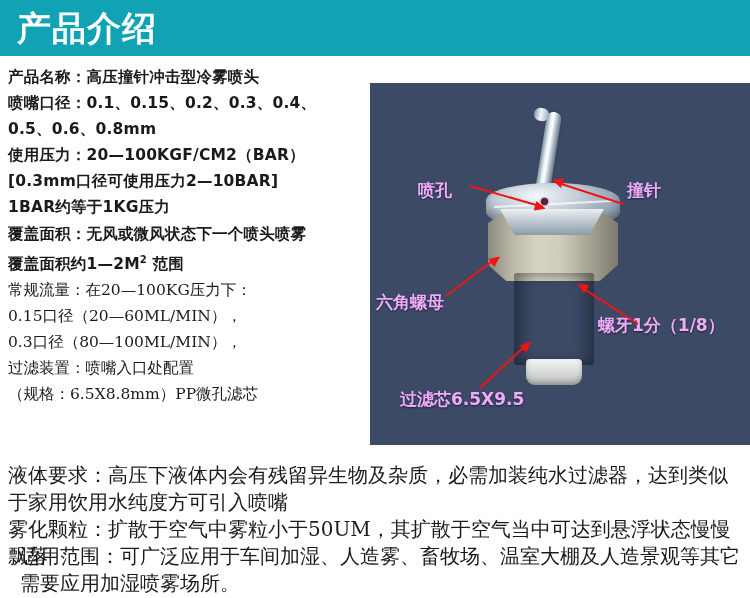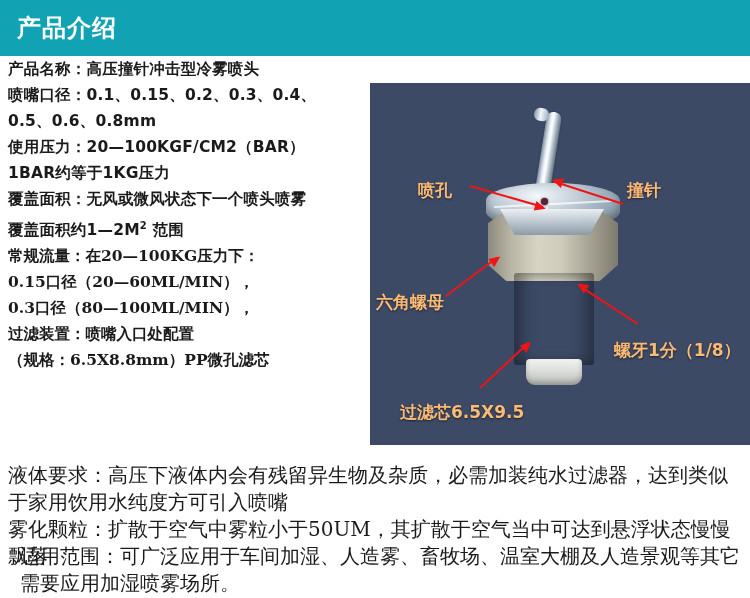--- a/index.html
+++ b/index.html
@@ -22,49 +22,49 @@
     left: 0;
     top: 0;
     width: 750px;
     height: 56px;
     background: #11a2b4;
   }
   .header-title {
     position: absolute;
     left: 17px;
     top: 5px;
-    font-size: 24px;
+    font-size: 34px;
     font-weight: bold;
     color: #ffffff;
     letter-spacing: 1px;
     line-height: 46px;
     white-space: nowrap;
   }
 
   
   .spec-column {
     position: absolute;
     left: 8px;
-    top: 56px;
+    top: 64px;
     width: 360px;
   }
   .spec-line {
     font-size: 15.5px;
     line-height: 26.1px;
     color: #1a1a1a;
     white-space: nowrap;
     letter-spacing: 0.2px;
   }
   .spec-line.sans {
     font-family: "DejaVu Sans", "Liberation Sans", sans-serif;
     font-weight: bold;
   }
   .spec-line.serif {
     font-family: "DejaVu Serif", "Liberation Serif", serif;
-    font-weight: bold;
+    font-weight: normal;
     letter-spacing: 0px;
   }
   .sup {
     font-size: 10px;
     vertical-align: super;
   }
 
   
   .para-block {
     position: absolute;
@@ -206,21 +206,21 @@
     width: 56px;
     height: 26px;
     border-radius: 4px 4px 9px 9px;
     background: linear-gradient(180deg,#f3f4f2 0%,#dcdedb 45%,#b8bcb9 100%);
     box-shadow: inset 0 -3px 5px rgba(0,0,0,0.22);
   }
 
   
   .callout {
     position: absolute;
-    color: #fdba74;
+    color: #f0abfc;
     font-family: "DejaVu Sans", "Liberation Sans", sans-serif;
     font-weight: bold;
     font-size: 17px;
     white-space: nowrap;
     text-shadow: 0 1px 2px rgba(0,0,0,0.55);
   }
   .arrow {
     position: absolute;
     height: 0;
     border-top: 2px solid #f01414;
@@ -243,20 +243,21 @@
 
 <div class="header-bar">
   <div class="header-title">产品介绍</div>
 </div>
 
 <div class="spec-column">
   <div class="spec-line sans">产品名称：高压撞针冲击型冷雾喷头</div>
   <div class="spec-line sans">喷嘴口径：0.1、0.15、0.2、0.3、0.4、</div>
   <div class="spec-line sans">0.5、0.6、0.8mm</div>
   <div class="spec-line sans">使用压力：20—100KGF/CM2（BAR）</div>
+  <div class="spec-line sans">[0.3mm口径可使用压力2—10BAR]</div>
   <div class="spec-line sans">1BAR约等于1KG压力</div>
   <div class="spec-line sans">覆盖面积：无风或微风状态下一个喷头喷雾</div>
   <div class="spec-line sans">覆盖面积约1—2M<span class="sup">2</span> 范围</div>
   <div class="spec-line serif">常规流量：在20—100KG压力下：</div>
   <div class="spec-line serif">0.15口径（20—60ML/MIN），</div>
   <div class="spec-line serif">0.3口径（80—100ML/MIN），</div>
   <div class="spec-line serif">过滤装置：喷嘴入口处配置</div>
   <div class="spec-line serif">（规格：6.5X8.8mm）PP微孔滤芯</div>
 </div>
 
@@ -287,19 +288,19 @@
 
   <div class="callout" style="left:48px; top:96px;">喷孔</div>
   <div class="arrow" style="left:100px; top:102px; width:76px; transform:rotate(16deg);"></div>
 
   <div class="callout" style="left:257px; top:96px;">撞针</div>
   <div class="arrow" style="left:253px; top:120px; width:72px; transform:rotate(198deg);"></div>
 
   <div class="callout" style="left:6px; top:208px;">六角螺母</div>
   <div class="arrow" style="left:76px; top:212px; width:64px; transform:rotate(-37deg);"></div>
 
-  <div class="callout" style="left:228px; top:256px;margin-left:16px;">螺牙1分（1/8）</div>
+  <div class="callout" style="left:228px; top:231px;">螺牙1分（1/8）</div>
   <div class="arrow" style="left:268px; top:240px; width:70px; transform:rotate(213deg);"></div>
 
-  <div class="callout" style="left:30px; top:318px;">过滤芯6.5X9.5</div>
+  <div class="callout" style="left:30px; top:305px;">过滤芯6.5X9.5</div>
   <div class="arrow" style="left:110px; top:304px; width:66px; transform:rotate(-43deg);"></div>
 
 </div>
 
 </body></html>

